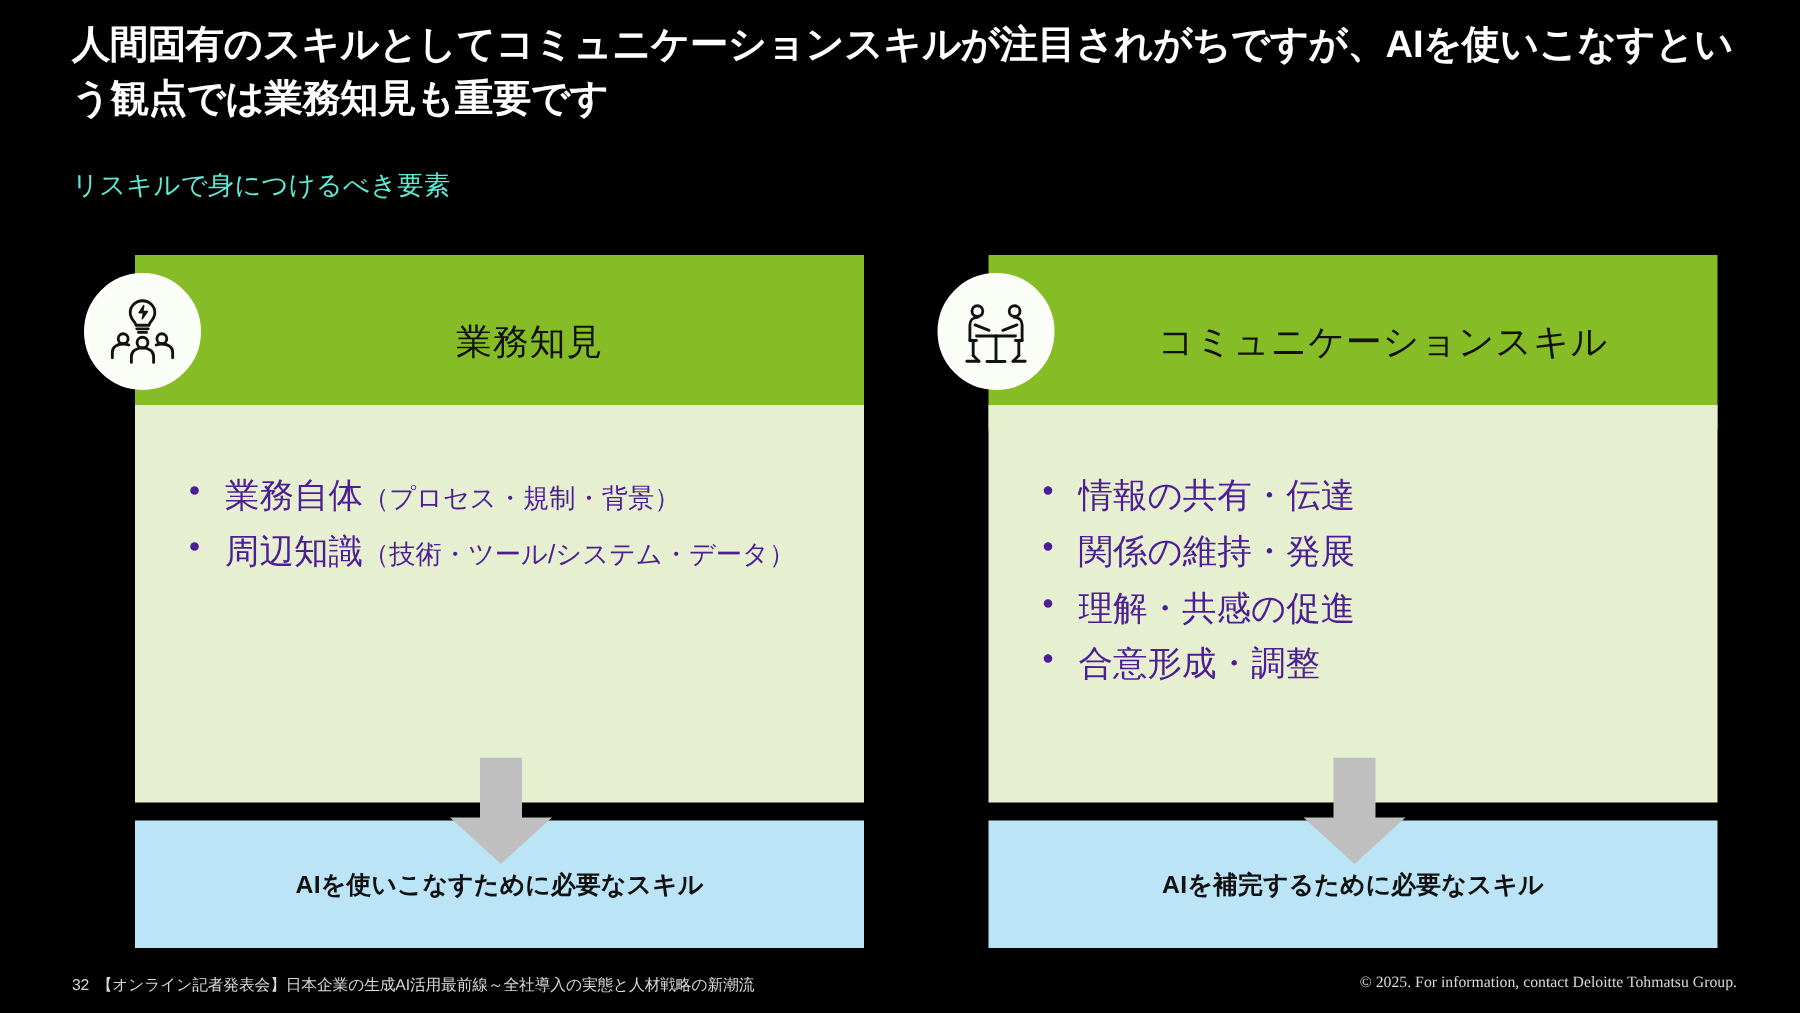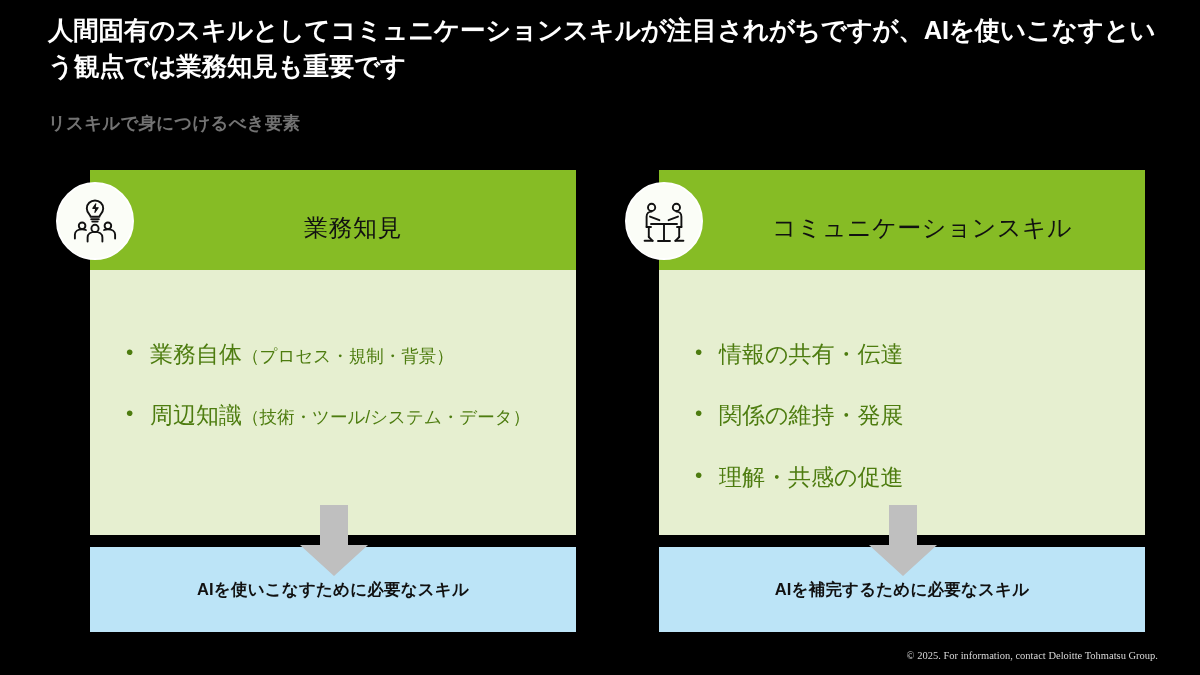--- a/index.html
+++ b/index.html
@@ -30,23 +30,23 @@
     font-weight: bold;
     line-height: 1.42;
     letter-spacing: -0.2px;
   }
 
   
   #subtitle {
     position: absolute;
     left: 48px;
     top: 111px;
-    color: #737373;
+    color: #5eead4;
     font-size: 17.5px;
-    font-weight: bold;
+    font-weight: normal;
     letter-spacing: 0.2px;
   }
 
   
   .card {
     position: absolute;
     top: 170px;
     width: 520px;
     height: 462px;
   }
@@ -98,27 +98,26 @@
     box-sizing: border-box;
     padding: 42px 0 0 0;
   }
 
   .bullets {
     list-style: none;
     margin: 0;
     padding: 0 18px 0 34px;
   }
   .bullets li {
-    color: #4d7c0f;
+    color: #4c1d95;
     font-size: 23px;
     line-height: 1.62;
     position: relative;
     padding-left: 26px;
     white-space: nowrap;
-    margin-top: 24px;
   }
   .bullets li::before {
     content: "\2022";
     position: absolute;
     left: 2px;
     top: -1px;
     font-size: 21px;
   }
   .bullets .paren {
     font-size: 17.5px;
@@ -280,30 +279,36 @@
       <ul class="bullets">
         <li>
           <span>情報の共有・伝達</span>
         </li>
         <li>
           <span>関係の維持・発展</span>
         </li>
         <li>
           <span>理解・共感の促進</span>
         </li>
+        <li>
+          <span>合意形成・調整</span>
+        </li>
       </ul>
     </div>
 
     <div class="arrow">
       <svg width="70" height="72" viewBox="0 0 70 72" aria-hidden="true">
         <polygon points="21,0 49,0 49,40 69,40 35,71 1,40 21,40" fill="#bfbfbf"></polygon>
       </svg>
     </div>
 
     <div class="card-foot">
       <span class="card-foot-label">AIを補完するために必要なスキル</span>
     </div>
   </div>
 
+  <div id="footer-left">
+    <span id="footer-page">32</span><span>【オンライン記者発表会】日本企業の生成AI活用最前線～全社導入の実態と人材戦略の新潮流</span>
+  </div>
 
   <div id="footer-right">© 2025. For information, contact Deloitte Tohmatsu Group.</div>
 
 </div>
 
 </body></html>

